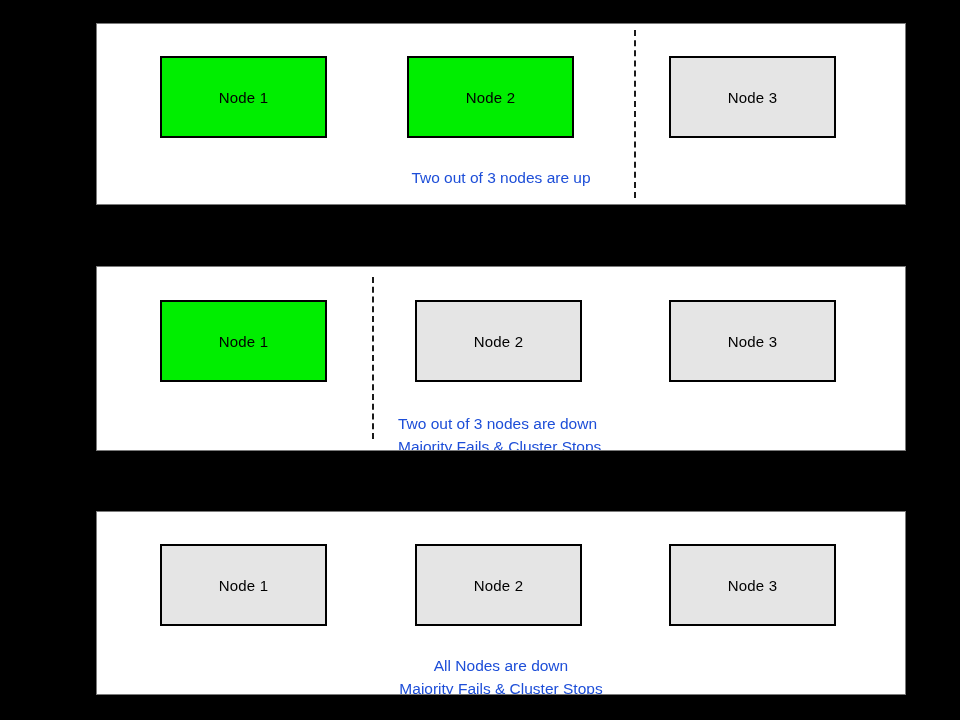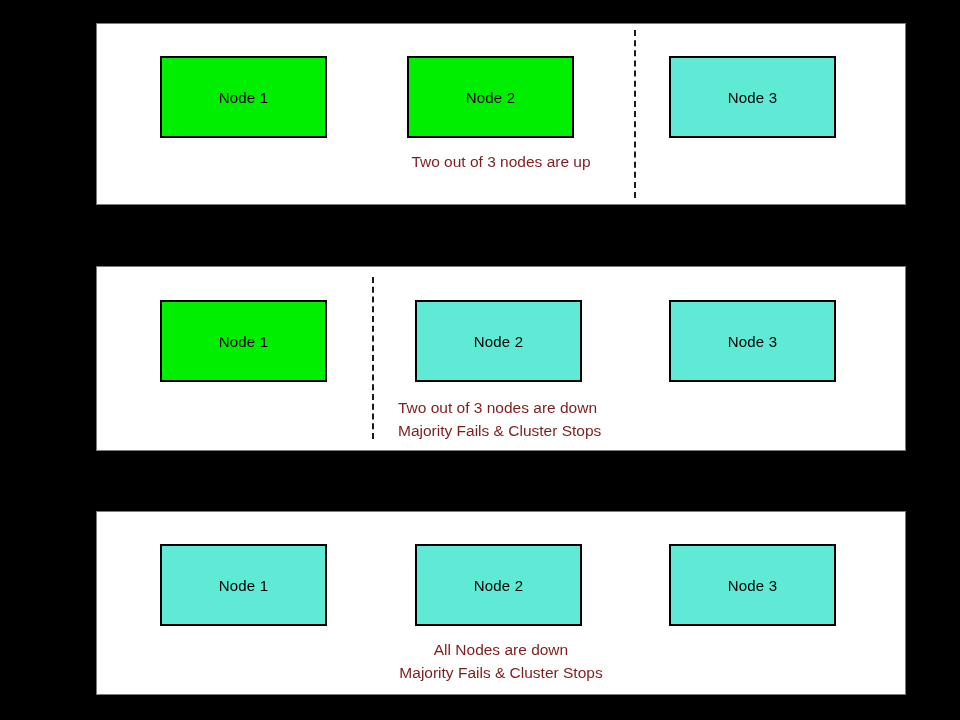--- a/index.html
+++ b/index.html
@@ -47,21 +47,21 @@
     justify-content: center;
   }
   .node-box .node-label {
     font-size: 15px;
     color: #000000;
     line-height: 1;
     letter-spacing: 0.2px;
     white-space: nowrap;
   }
   .up   { background: #00ee00; }
-  .down { background: #5eead4; }
+  .down { background: #e5e5e5; }
 
   
   #p1-node-1 { left: 63px;  top: 32px; }
   #p1-node-2 { left: 310px; top: 32px; }
   #p1-node-3 { left: 572px; top: 32px; }
 
   
   #p2-node-1 { left: 63px;  top: 33px; }
   #p2-node-2 { left: 318px; top: 33px; }
   #p2-node-3 { left: 572px; top: 33px; }
@@ -76,24 +76,25 @@
     position: absolute;
     width: 0;
     border-left: 2px dashed #1a1a1a;
   }
   #p1-divider { left: 537px; top: 6px;  height: 168px; }
   #p2-divider { left: 275px; top: 10px; height: 162px; }
 
   
   .caption {
     position: absolute;
-    color: #7f1d1d;
+    color: #1d4ed8;
     font-size: 15.5px;
     line-height: 23px;
     white-space: nowrap;
+    margin-top: 16px;
   }
   .caption .cap-line { display: block; }
 
   #p1-caption {
     left: 0; right: 0;
     top: 126px;
     text-align: center;
   }
   #p2-caption {
     left: 301px;

